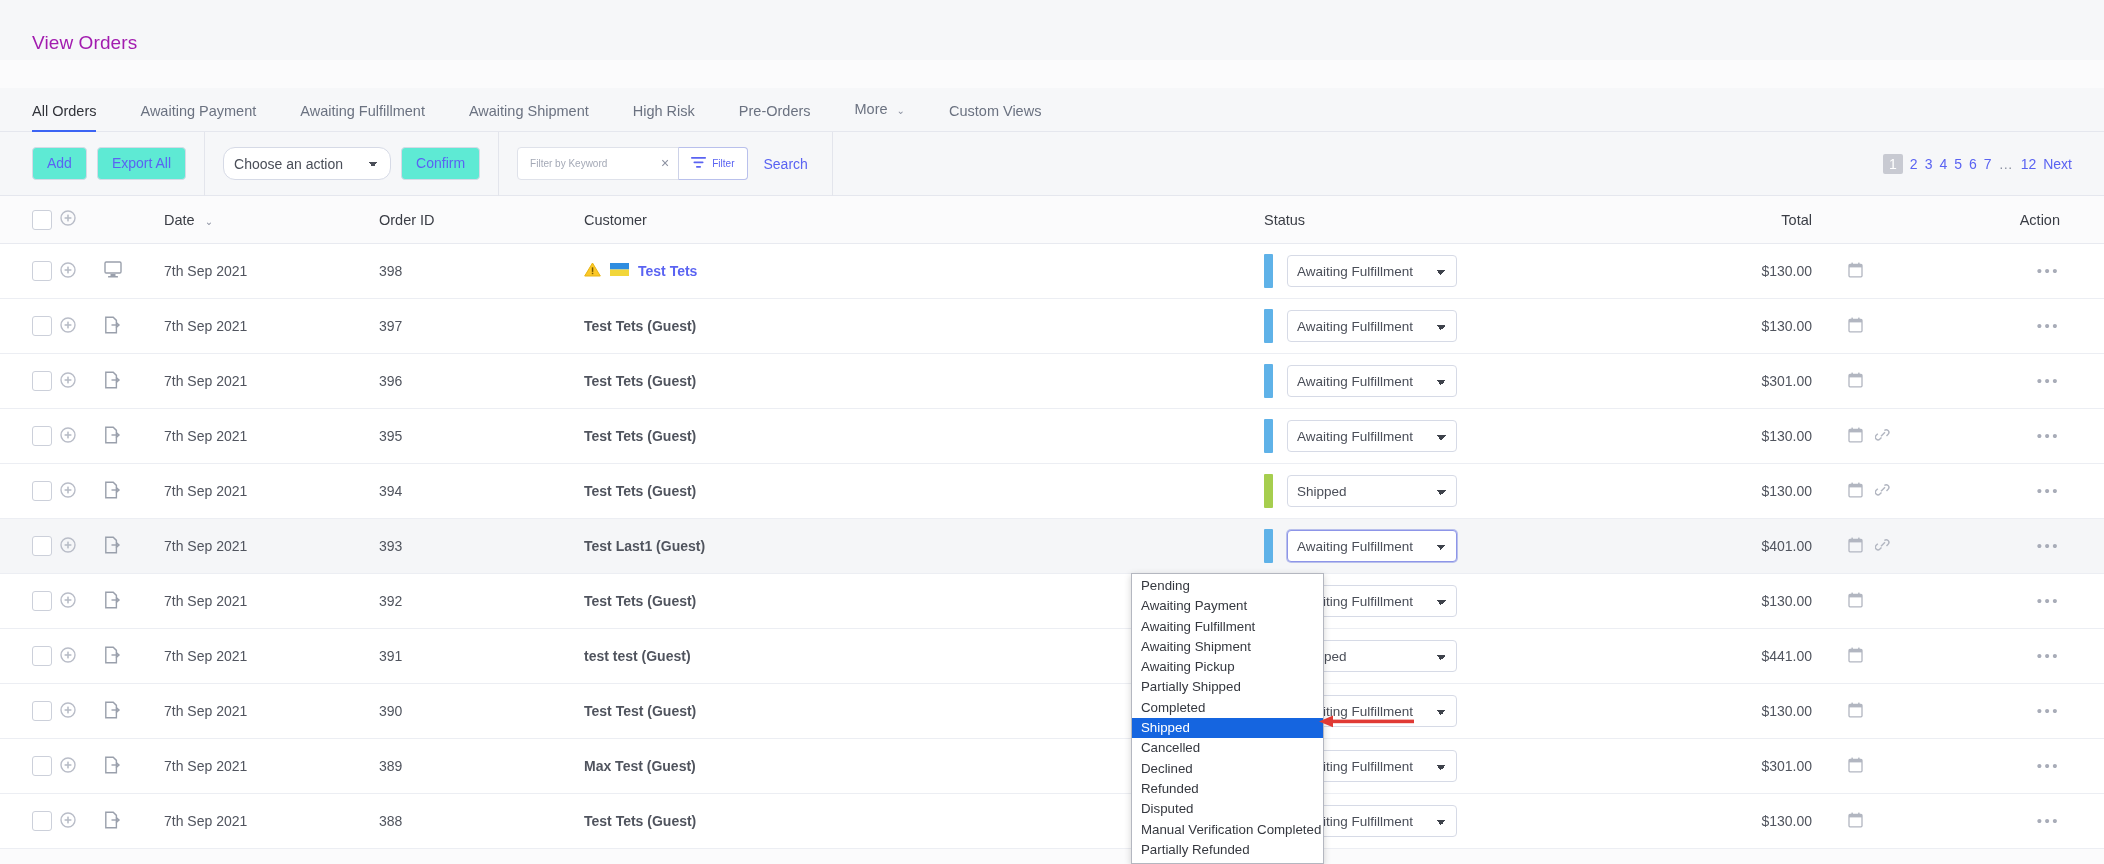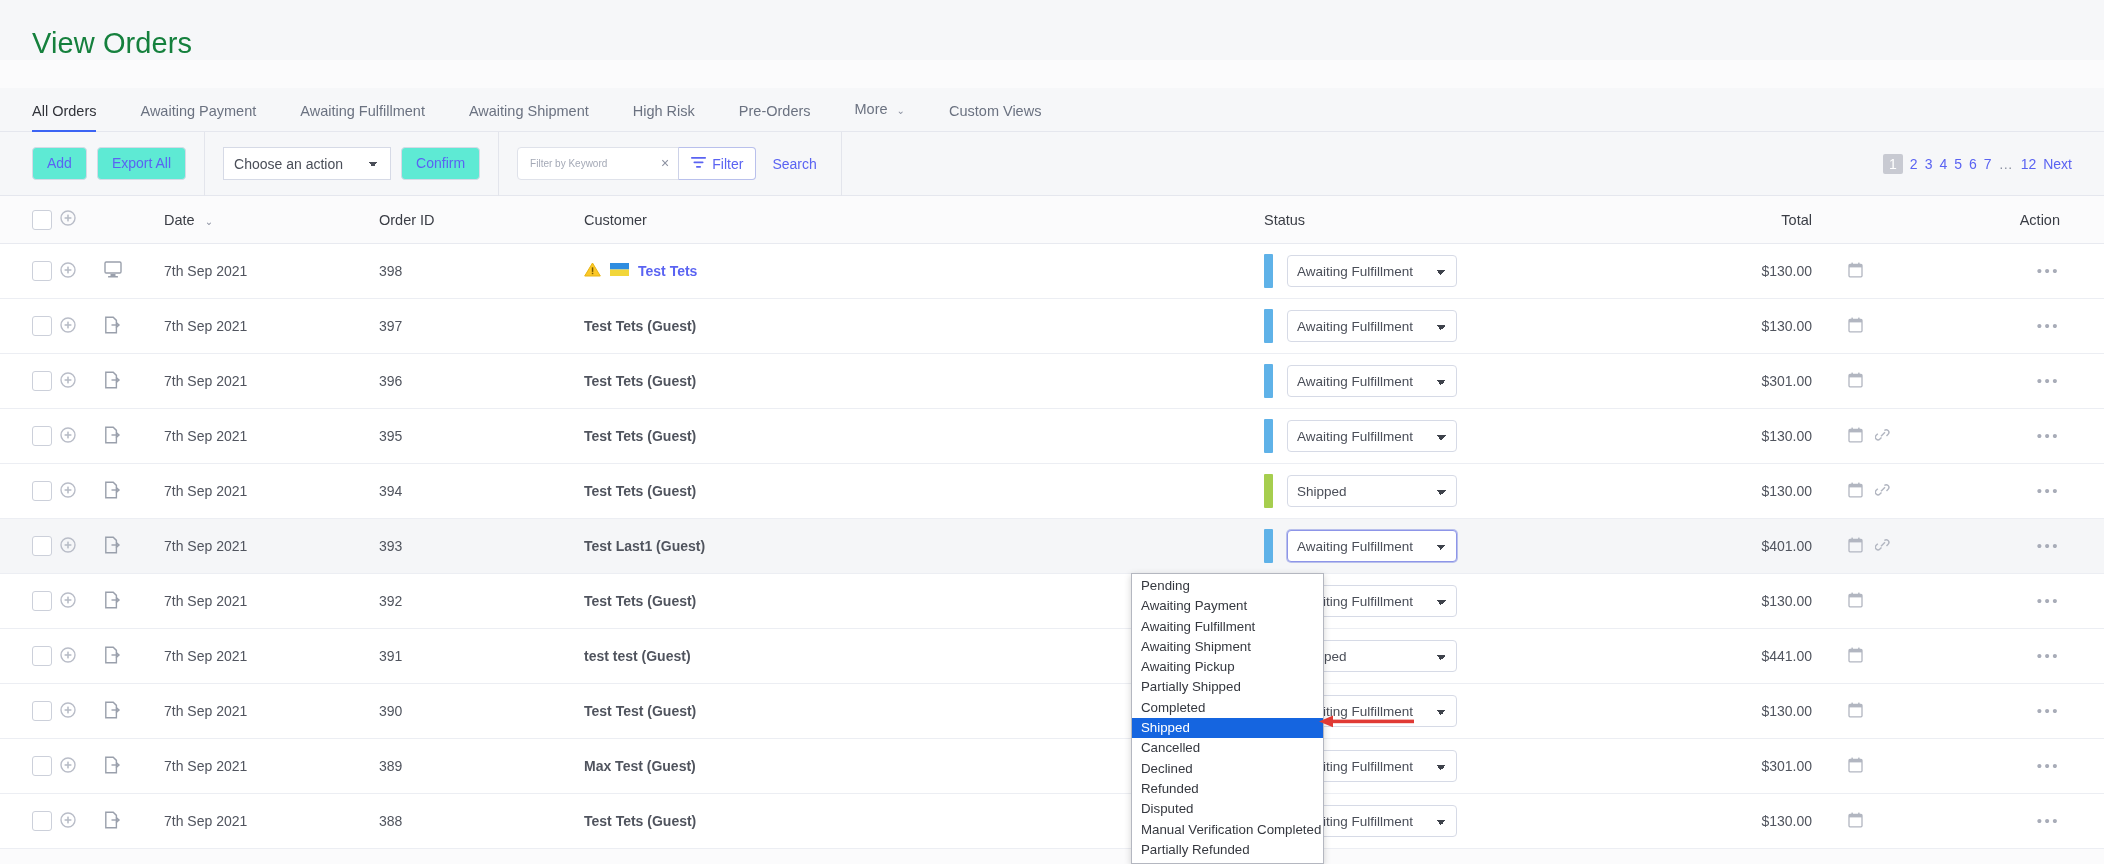--- a/index.html
+++ b/index.html
@@ -15,23 +15,23 @@
     width: 2104px; height: 864px;
     background: #fbfbfc;
   }
 
   
   .page-header {
     padding: 26px 0 0 32px;
     background: #f6f7f9;
   }
   .page-title {
-    font-size: 29px;
+    font-size: 19px;
     font-weight: 400;
-    color: #15803d;
+    color: #a21caf;
     letter-spacing: .1px;
     margin: 0;
     line-height: 34px;
   }
 
   
   .tabs-wrap {
     background: #f6f7f9;
     padding: 0 12px 0 32px;
     margin-top: 28px;
@@ -87,21 +87,21 @@
     padding: 0 14px;
     height: 33px;
     line-height: 31px;
     cursor: pointer;
     font-family: "Liberation Sans", sans-serif;
     white-space: nowrap;
   }
   .select-action {
     background: #fff;
     border: 1px solid #d6dae6;
-    border-radius: 0;
+    border-radius: 12px;
     height: 33px;
     min-width: 168px;
     padding: 0 8px 0 10px;
     font-size: 14px;
     color: #4a4e58;
     font-family: "Liberation Sans", sans-serif;
     appearance: none;
     -webkit-appearance: none;
     background-image:
       linear-gradient(45deg, transparent 50%, #4a4e58 50%),
@@ -143,21 +143,21 @@
     align-items: center;
     gap: 6px;
     border: 1px solid #b9c0ec;
     border-left: 1px solid #cdd2e8;
     border-radius: 0 4px 4px 0;
     height: 33px;
     margin: -1px -1px -1px 0;
     padding: 0 12px;
     background: #fff;
     color: #5a63f2;
-    font-size: 14px;
+    font-size: 10px;
     cursor: pointer;
   }
   .funnel { display: block; }
   .link-btn {
     color: #5a63f2;
     font-size: 14px;
     cursor: pointer;
     padding: 0 6px;
   }
   .pager {

